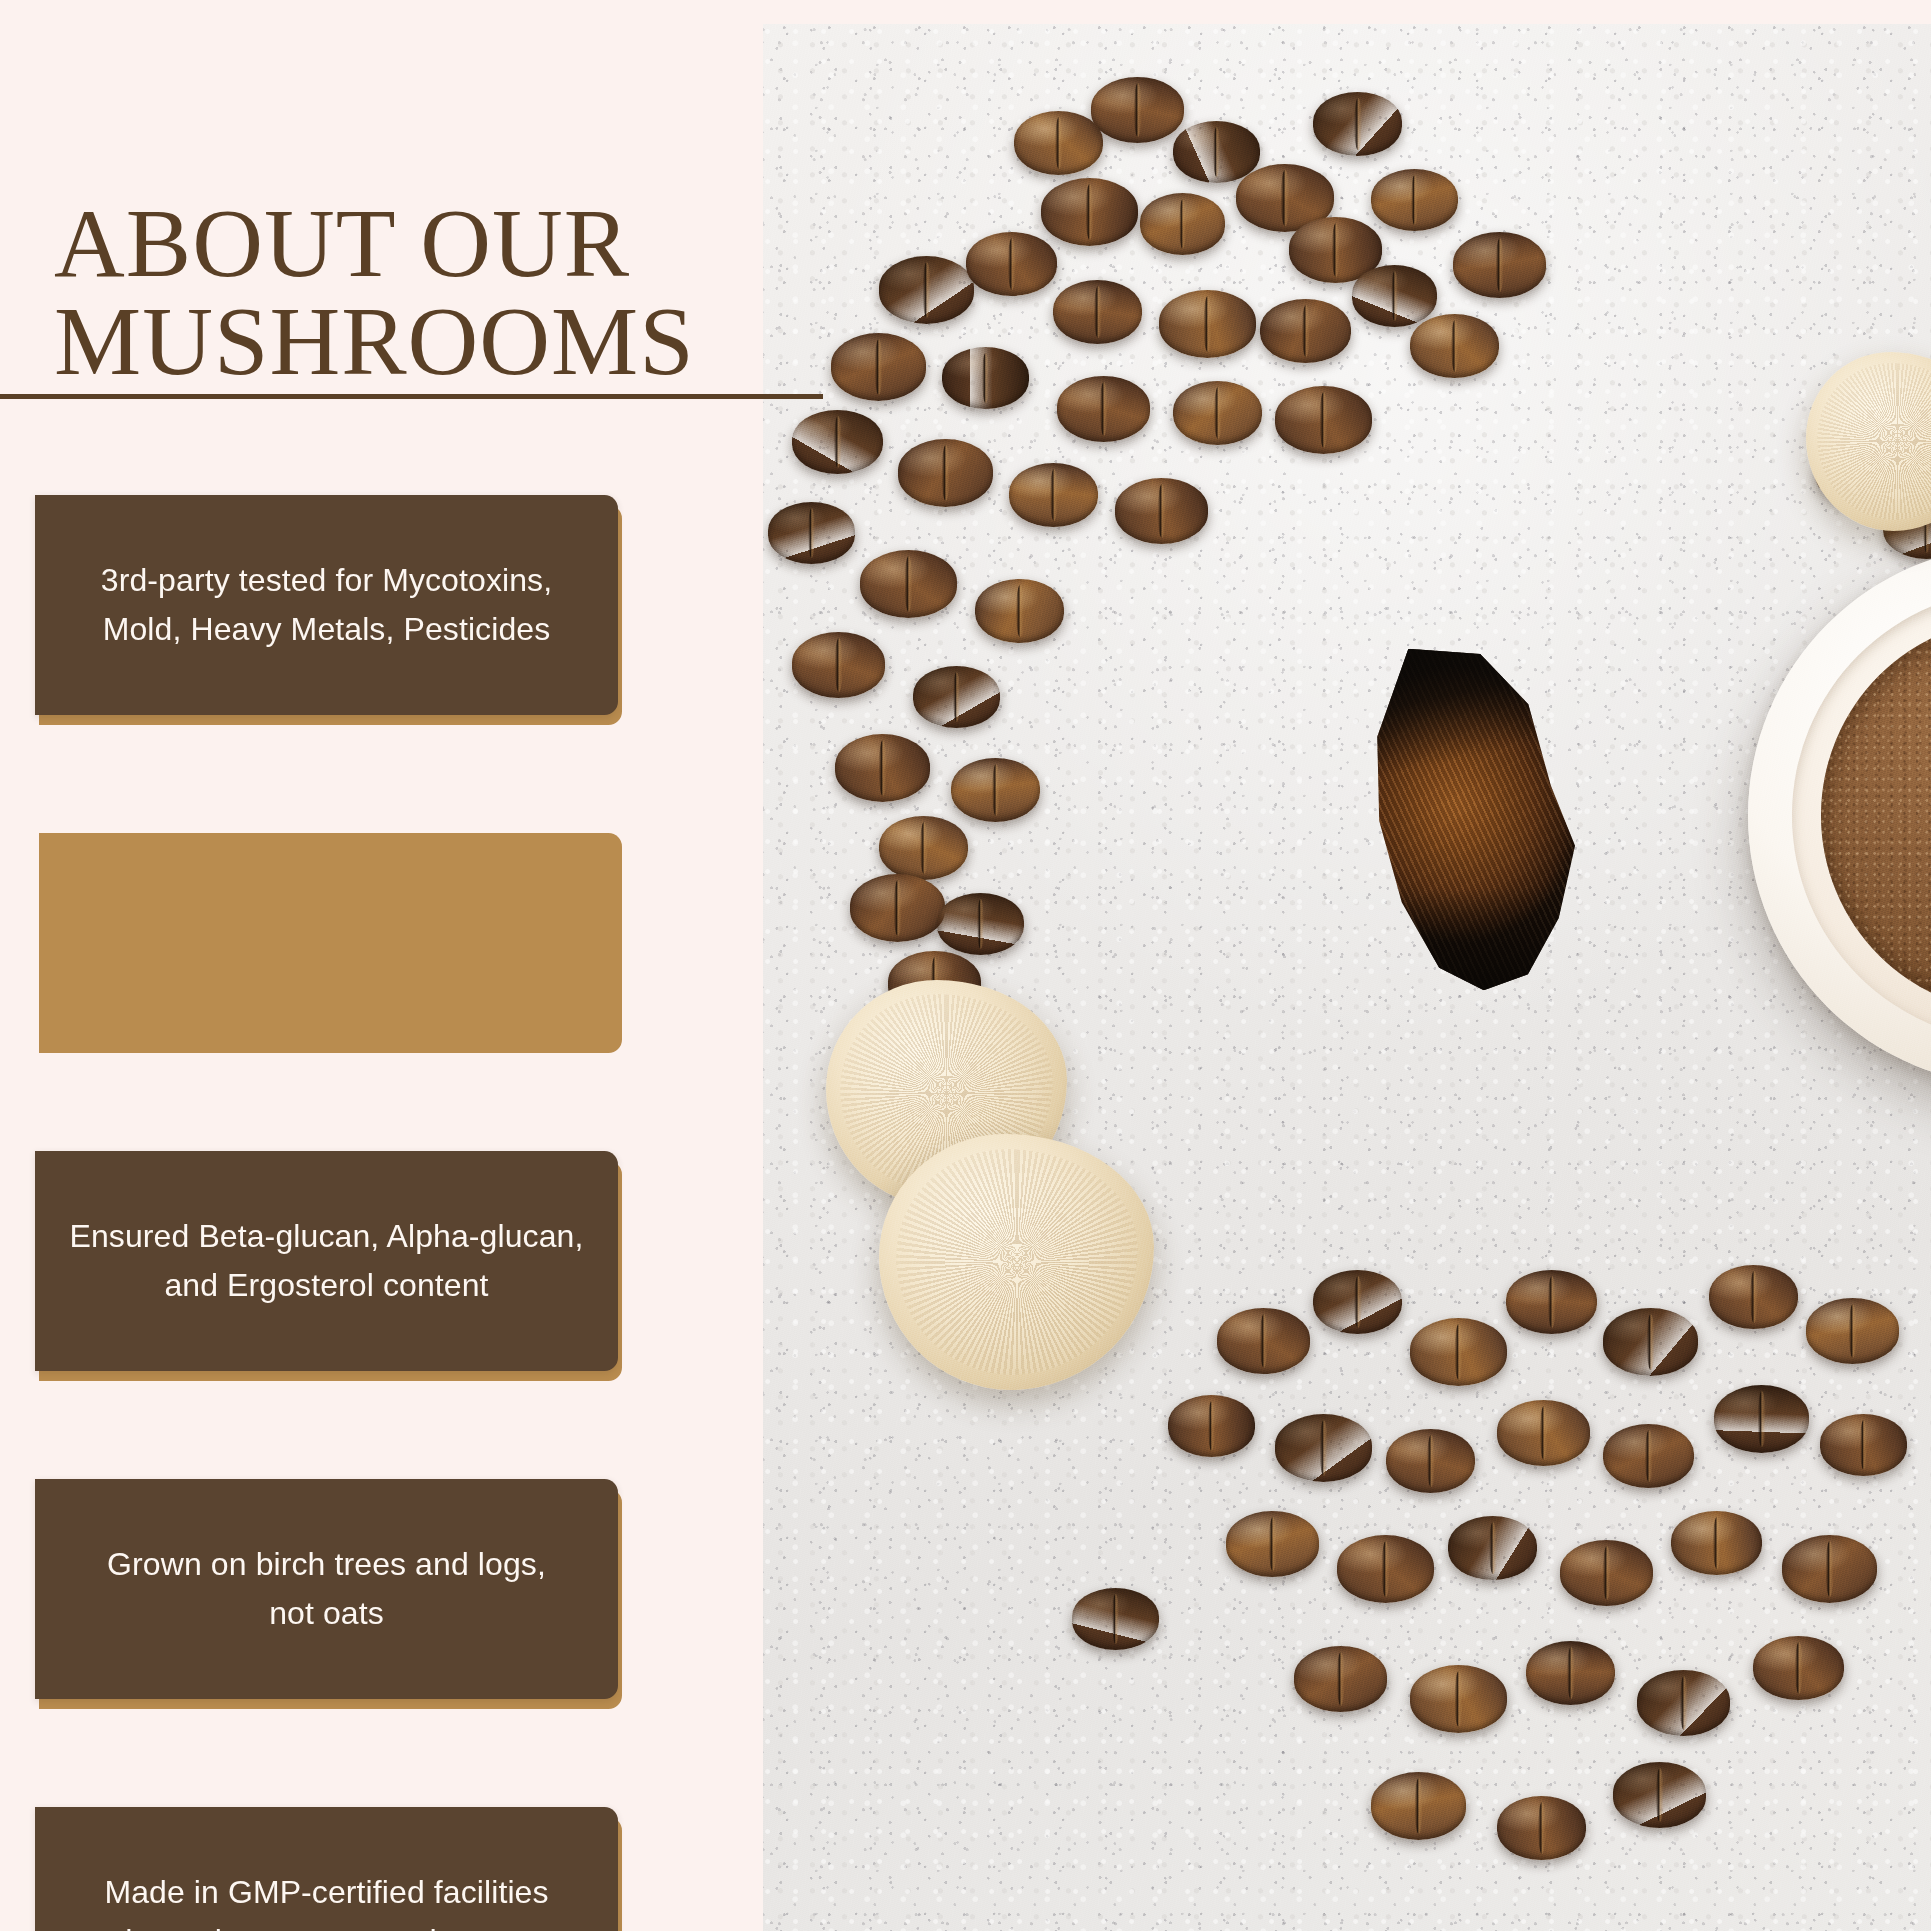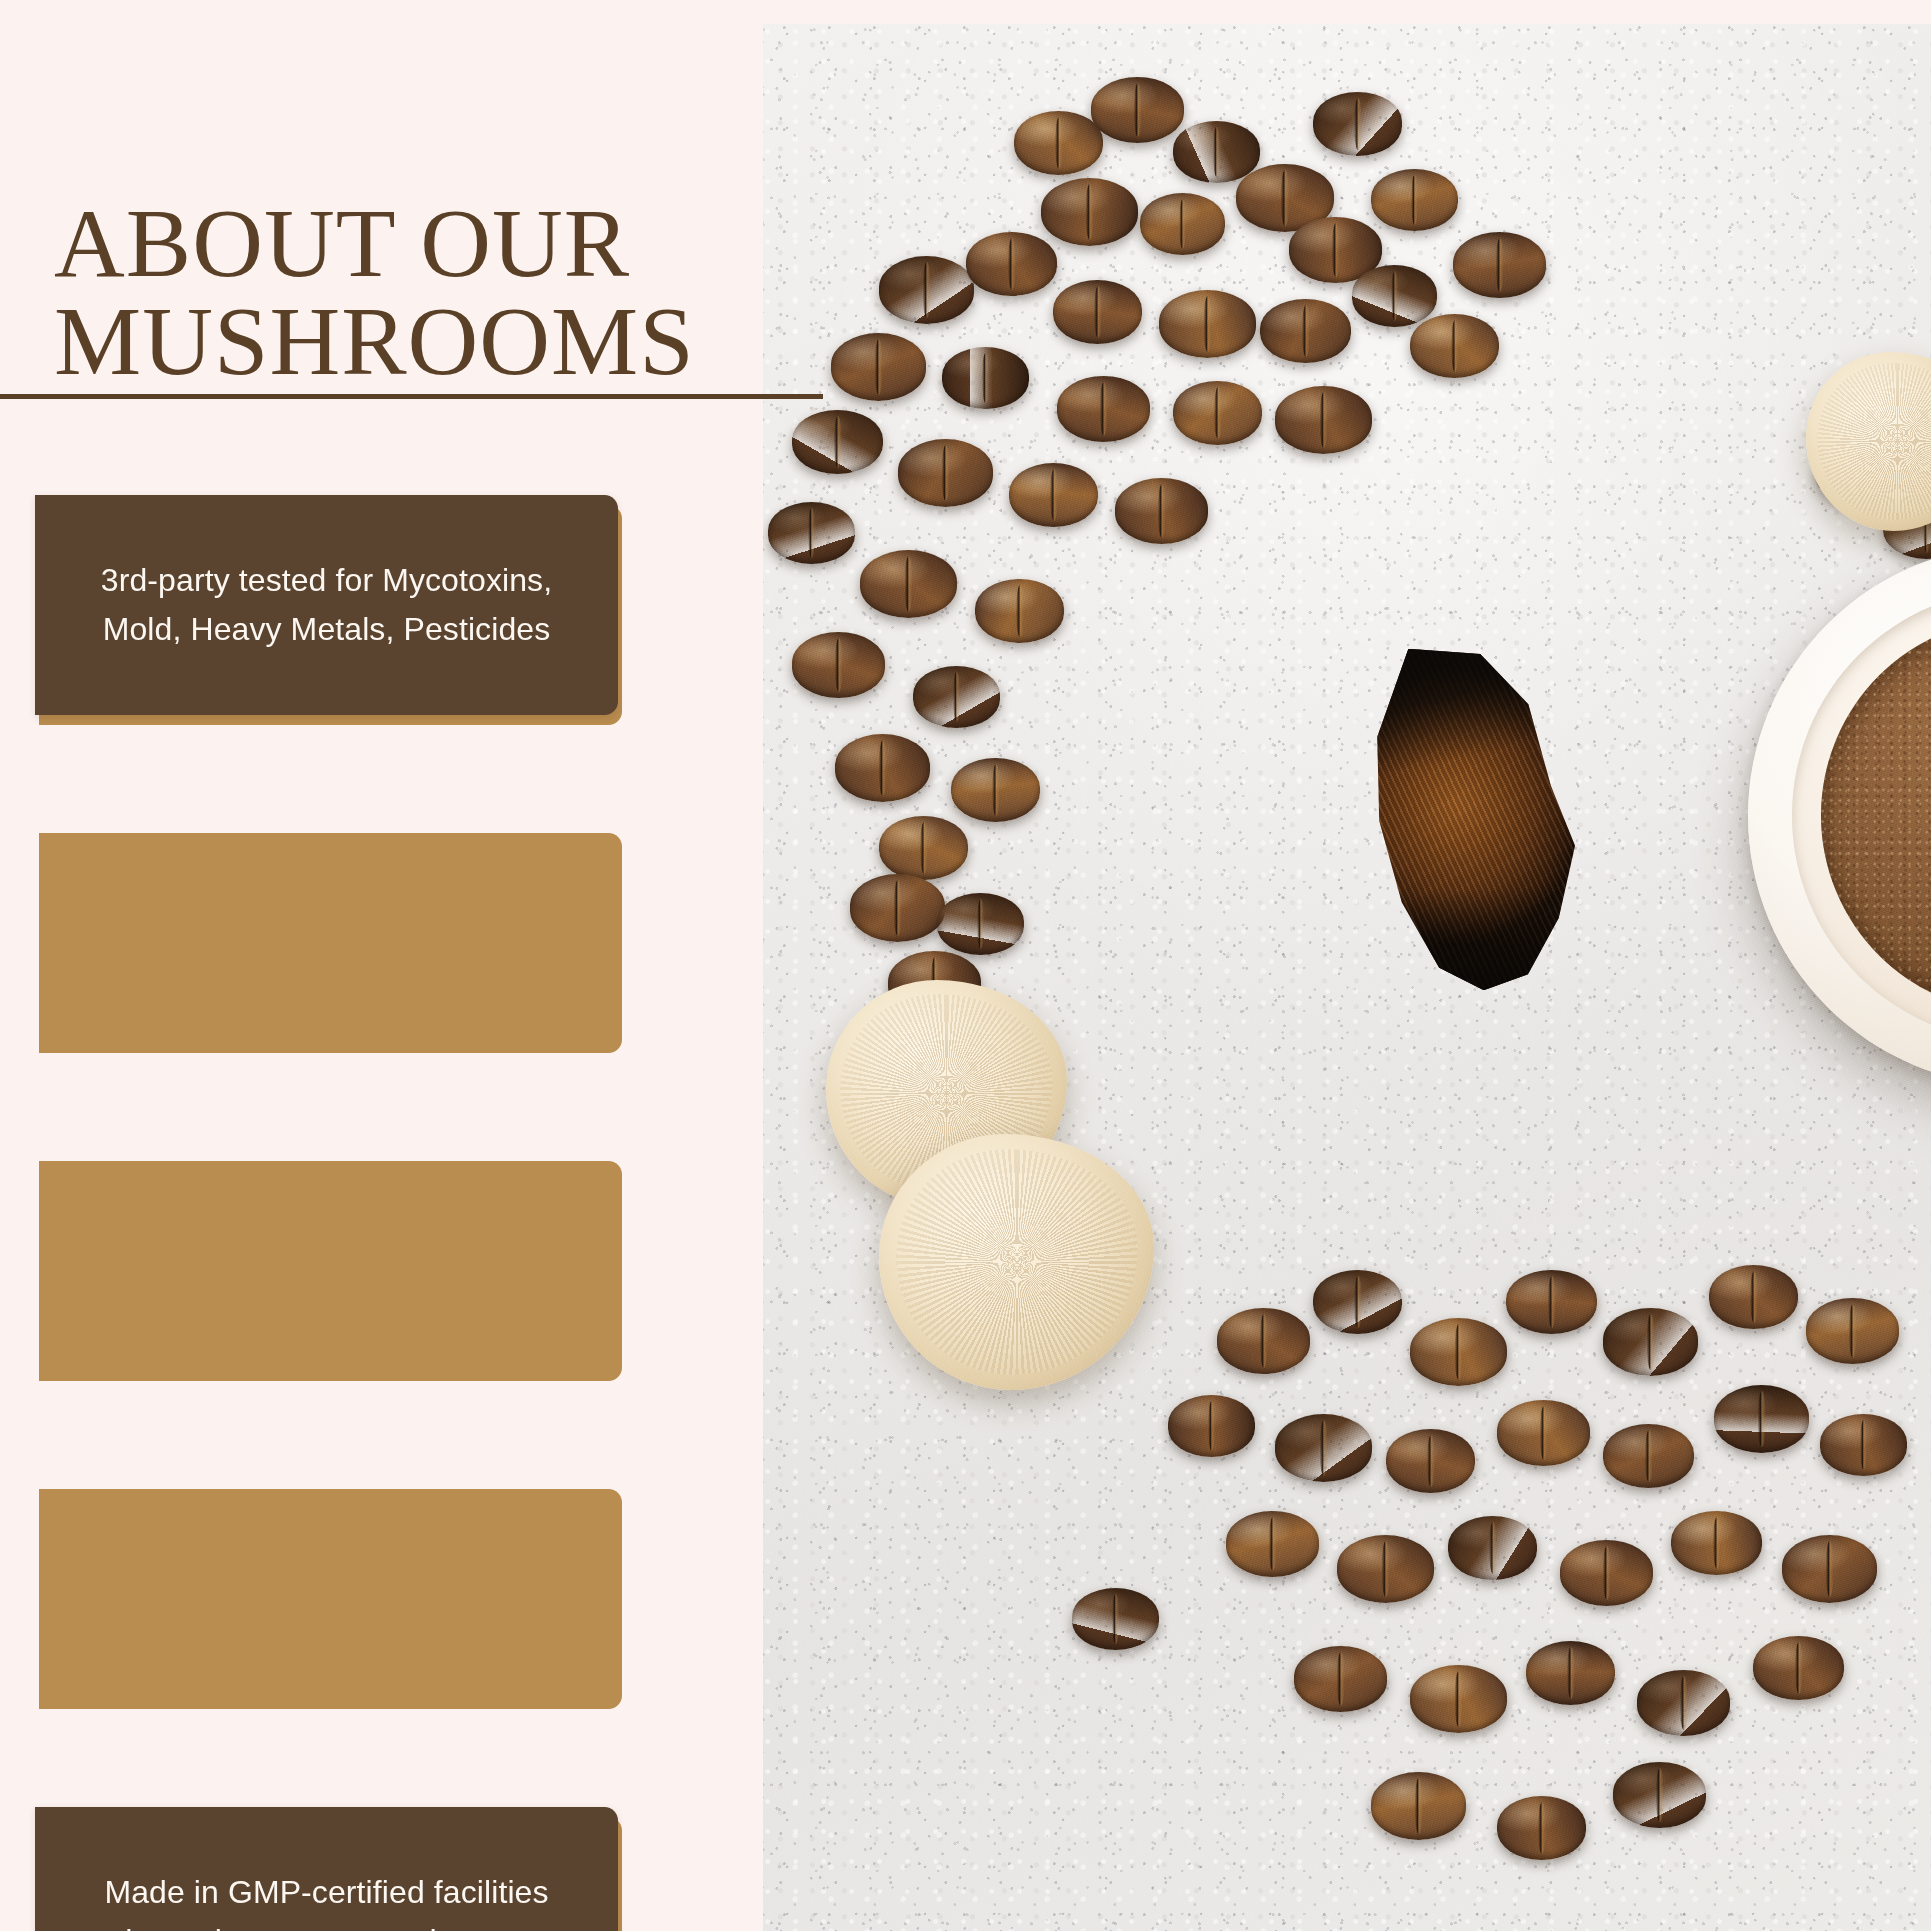--- a/index.html
+++ b/index.html
@@ -290,24 +290,32 @@
 Mold, Heavy Metals, Pesticides</div>
         </div>
       </div>
 
       <div class="card">
         <div class="card-accent"></div>
       </div>
 
       <div class="card">
         <div class="card-accent"></div>
-      </div>
-
-      <div class="card">
-        <div class="card-accent"></div>
+        <div class="card-body">
+          <div class="card-text">Ensured Beta-glucan, Alpha-glucan,
+and Ergosterol content</div>
+        </div>
+      </div>
+
+      <div class="card">
+        <div class="card-accent"></div>
+        <div class="card-body">
+          <div class="card-text">Grown on birch trees and logs,
+not oats</div>
+        </div>
       </div>
 
       <div class="card">
         <div class="card-accent"></div>
         <div class="card-body">
           <div class="card-text">Made in GMP-certified facilities
 that only process mushrooms</div>
         </div>
       </div>
 

